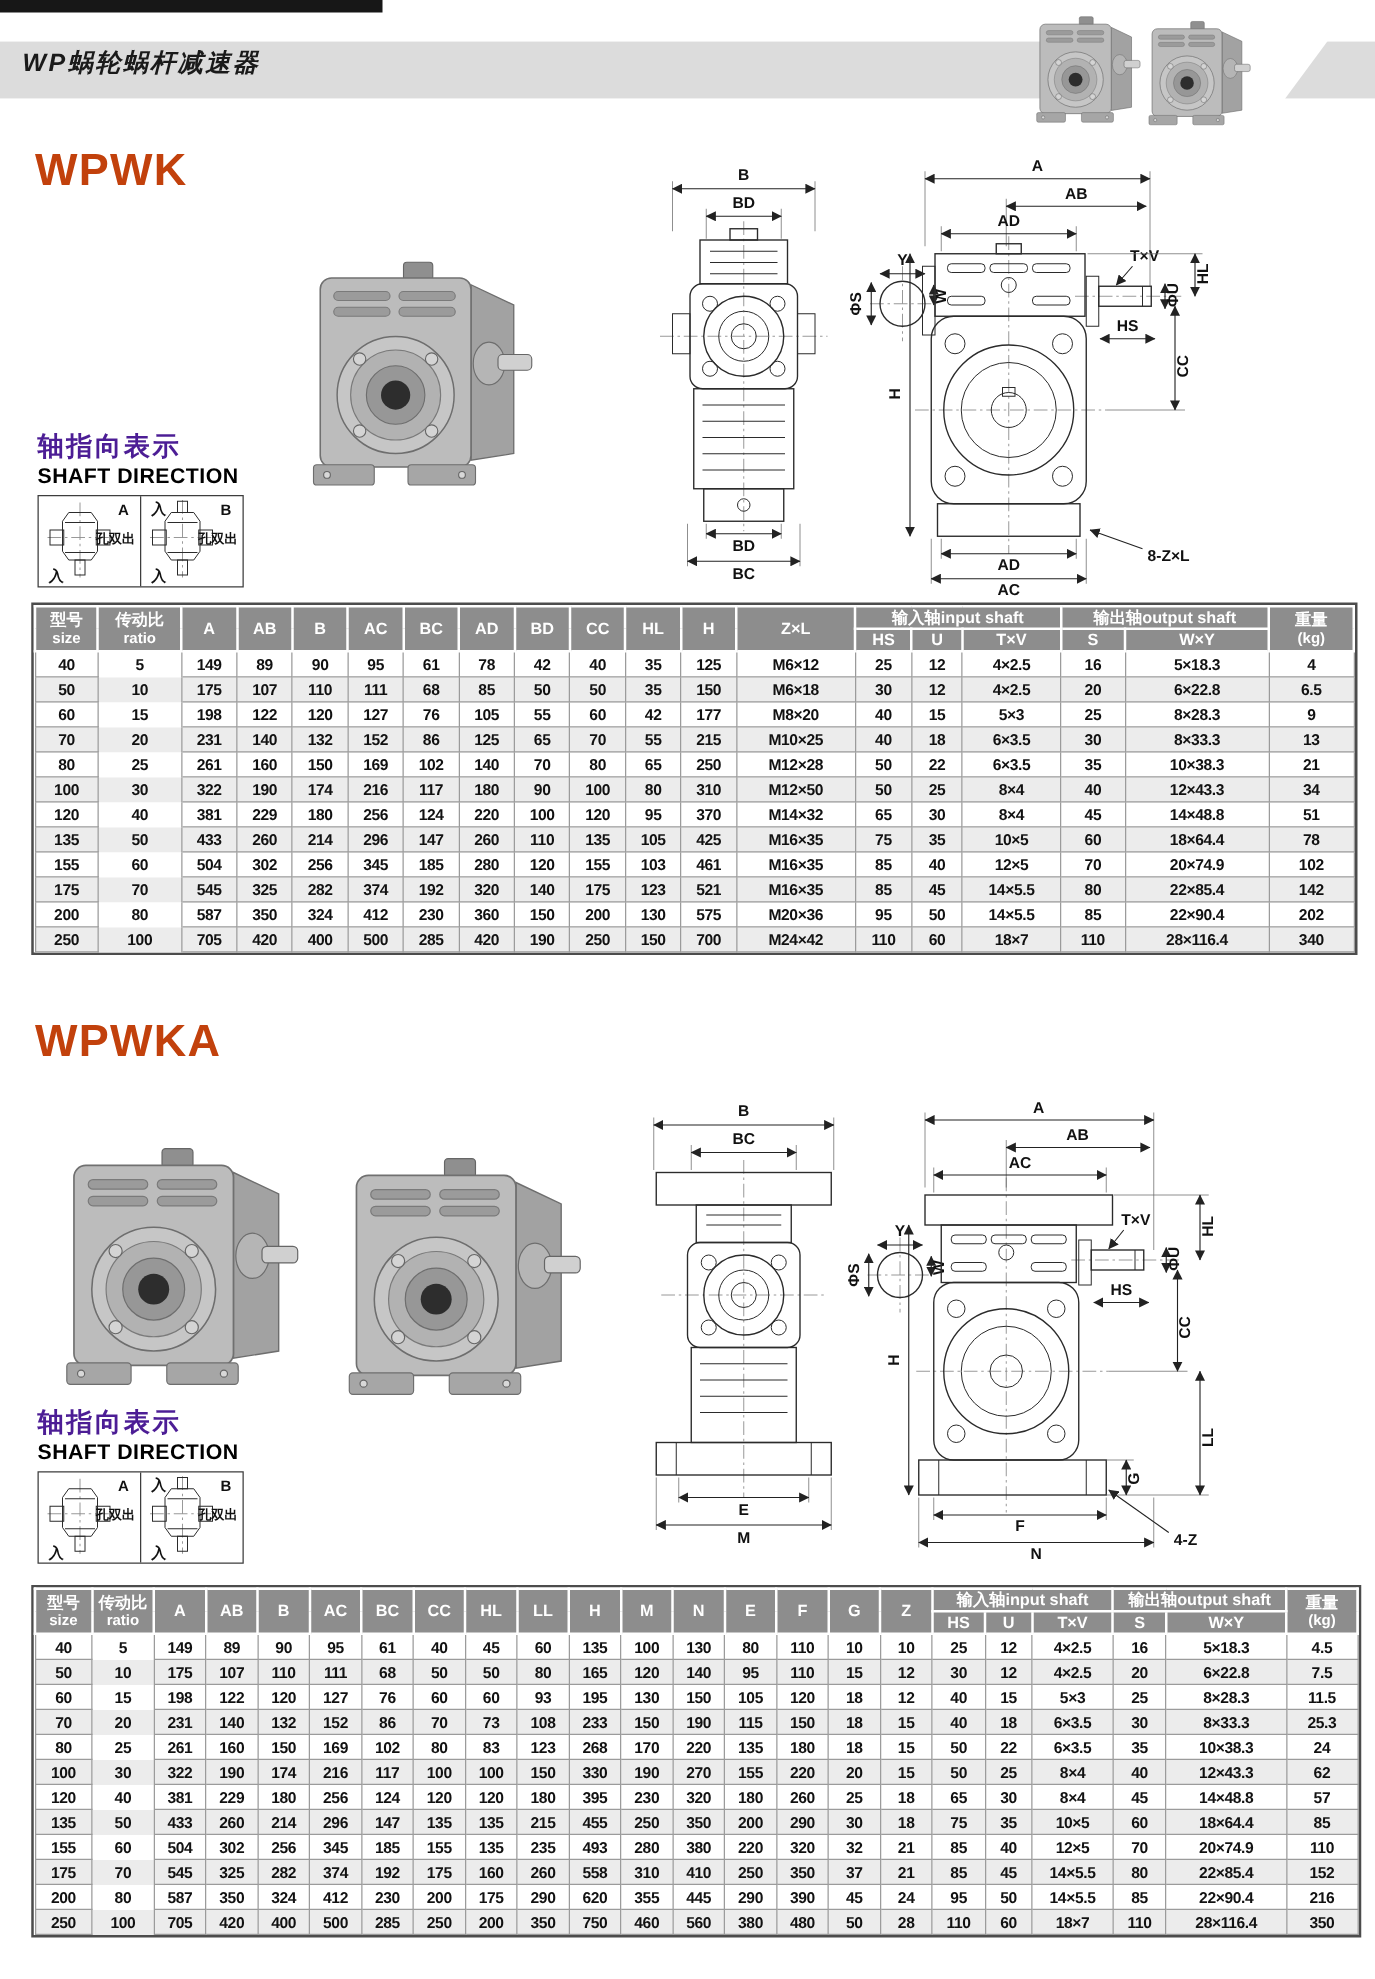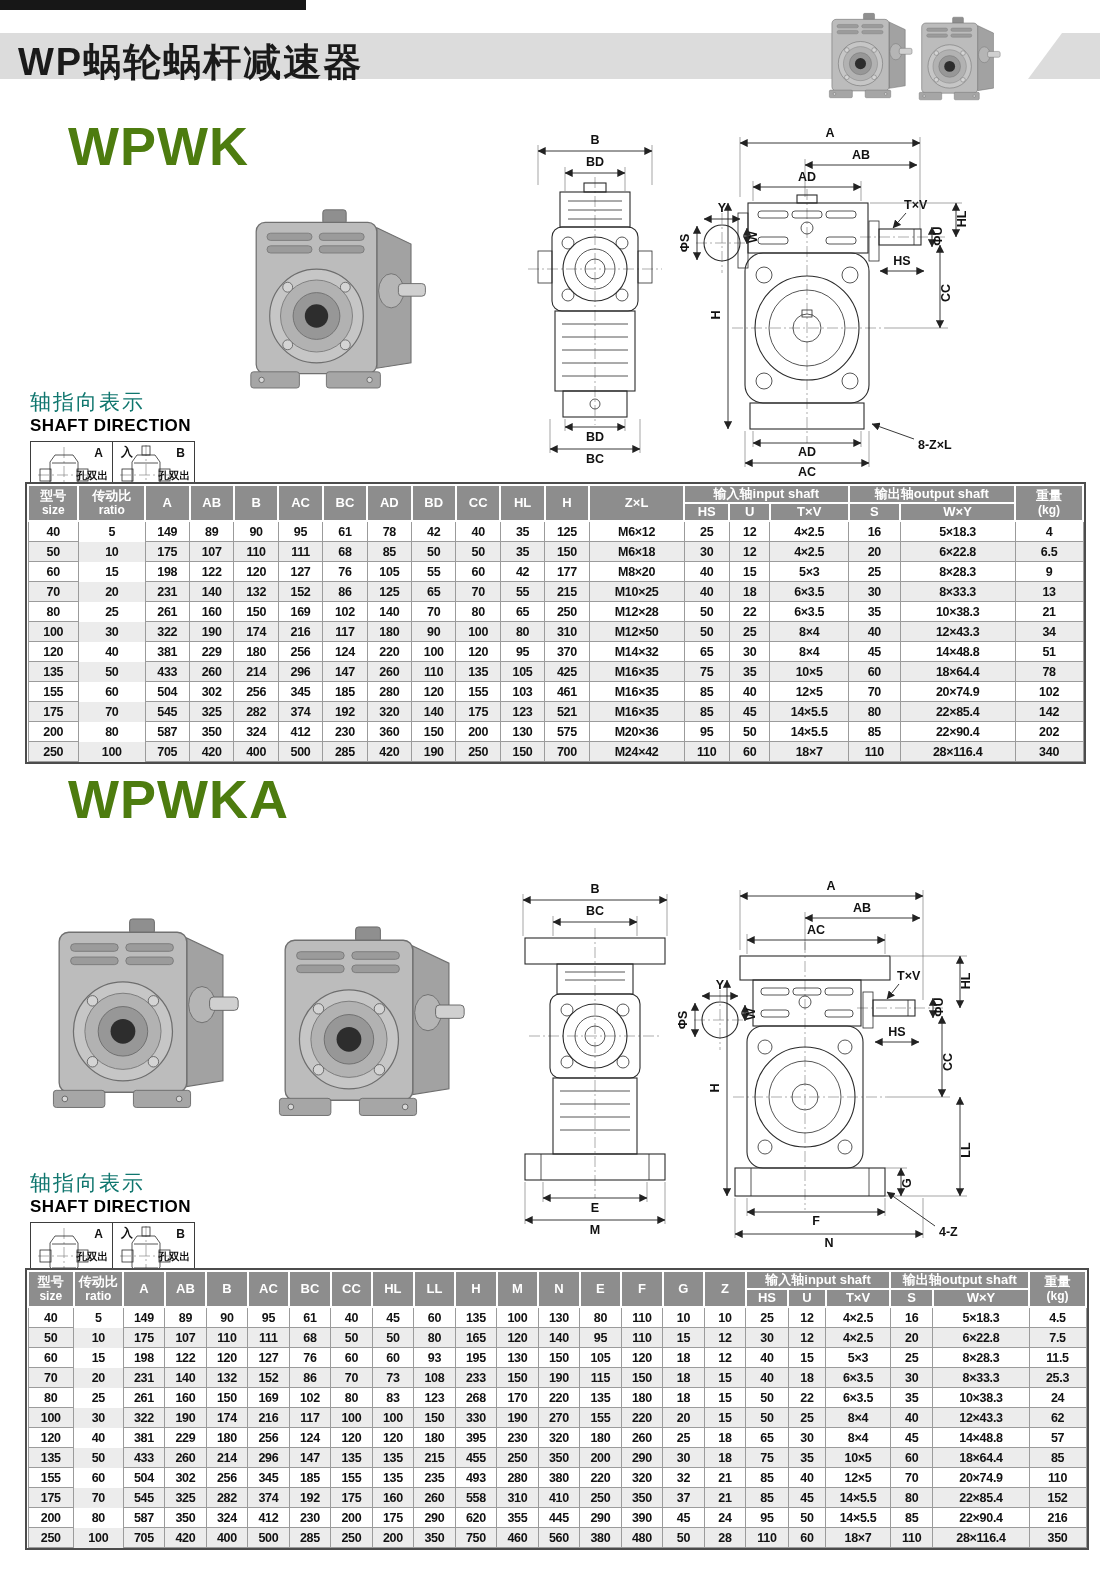--- a/index.html
+++ b/index.html
@@ -6,27 +6,27 @@
   .page{position:relative;width:1100px;height:1583px;background:#fff;overflow:hidden;
         font-family:"Liberation Sans",sans-serif;}
   .abs{position:absolute;}
 
   
   .topbar{position:absolute;left:0;top:0;width:306px;height:10px;background:#171717;}
   .band{position:absolute;left:0;top:33px;width:880px;height:46px;background:#dcdcdc;
         clip-path:polygon(0 0,875px 0,842px 46px,0 46px);}
   .band-right{position:absolute;left:1018px;top:33px;width:82px;height:46px;background:#dcdcdc;
         clip-path:polygon(44px 0,82px 0,82px 46px,10px 46px);}
-  .band-title{position:absolute;left:18px;top:37px;font-size:38px;font-weight:bold;
+  .band-title{position:absolute;left:18px;top:37px;font-size:20px;font-weight:bold;font-style:italic;
         color:#1a1a1a;letter-spacing:2px;}
 
-  .sec-title{position:absolute;font-weight:bold;color:#4d7c0f;font-size:54px;letter-spacing:1px;margin-left:40px;}
+  .sec-title{position:absolute;font-weight:bold;color:#c2410c;font-size:36px;letter-spacing:1px;}
 
   
-  .sd-title-zh{font-weight:normal;font-size:21px;color:#0f766e;letter-spacing:2px;margin-top:45px;}
+  .sd-title-zh{font-weight:bold;font-size:21px;color:#4c1d95;letter-spacing:2px;}
   .sd-title-en{font-weight:bold;font-size:17px;color:#000000;letter-spacing:0.4px;}
   .sd-box{display:flex;border:1.6px solid #3d3d3d;background:#fff;width:163px;margin-top:5px;}
   .sd-cell{width:81px;height:72px;position:relative;}
   .sd-cell:first-child{border-right:1.6px solid #3d3d3d;}
 
   
   .ol{fill:none;stroke:#2b2b2b;stroke-width:1.1;}
   .ol2{fill:none;stroke:#2b2b2b;stroke-width:0.8;}
   .cl{fill:none;stroke:#8a8a8a;stroke-width:0.7;stroke-dasharray:11 3 2 3;}
   .dim{stroke:#222;stroke-width:0.9;fill:none;}
@@ -567,21 +567,21 @@
             <td>60</td>
             <td>18×7</td>
             <td>110</td>
             <td>28×116.4</td>
             <td>340</td>
           </tr>
         </tbody>
     </table>
   </div>
 
-  <div class="sec-title" style="left:28px;top:768px;">WPWKA</div>
+  <div class="sec-title" style="left:28px;top:812px;">WPWKA</div>
 
   <svg class="abs" style="left:42px;top:898px" width="200" height="219" viewBox="0 0 210 230">
       <use href="#gbx"></use>
     </svg>
   <svg class="abs" style="left:268px;top:906px" width="200" height="219" viewBox="0 0 210 230">
       <use href="#gbx"></use>
     </svg>
 
   <div class="abs" style="left:30px;top:1124px;">
     <div class="sd-title-zh">轴指向表示</div>

